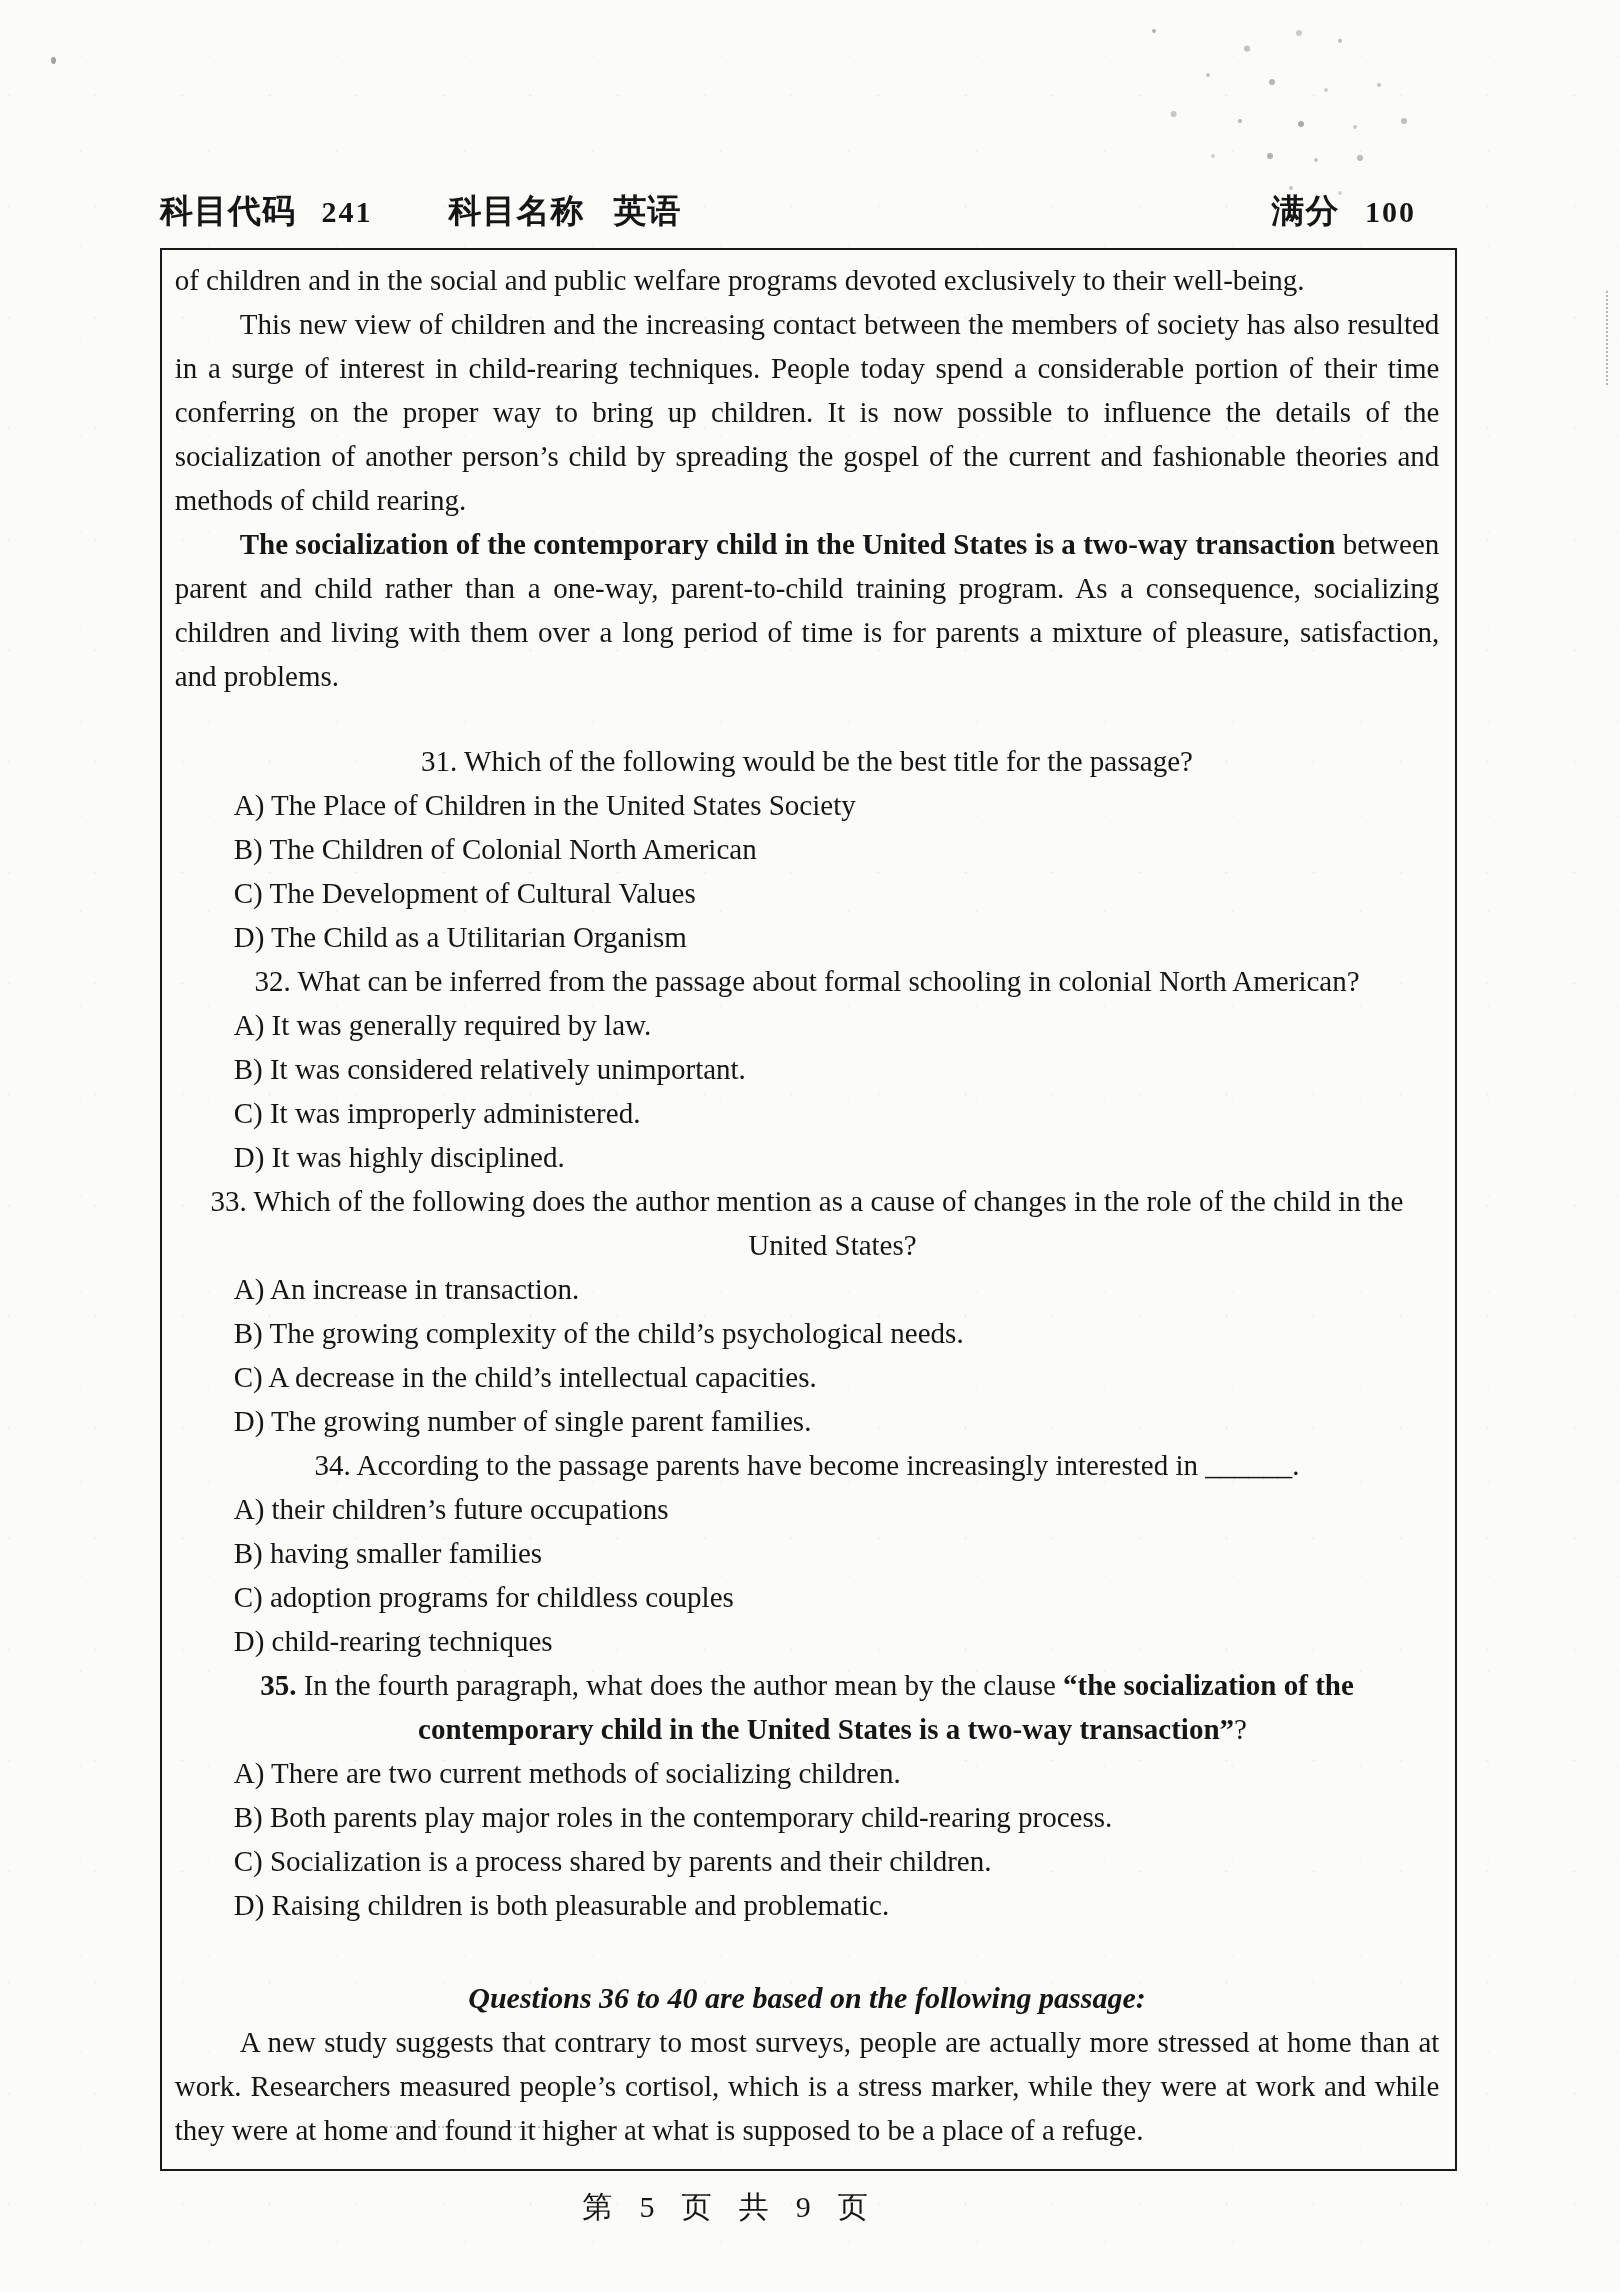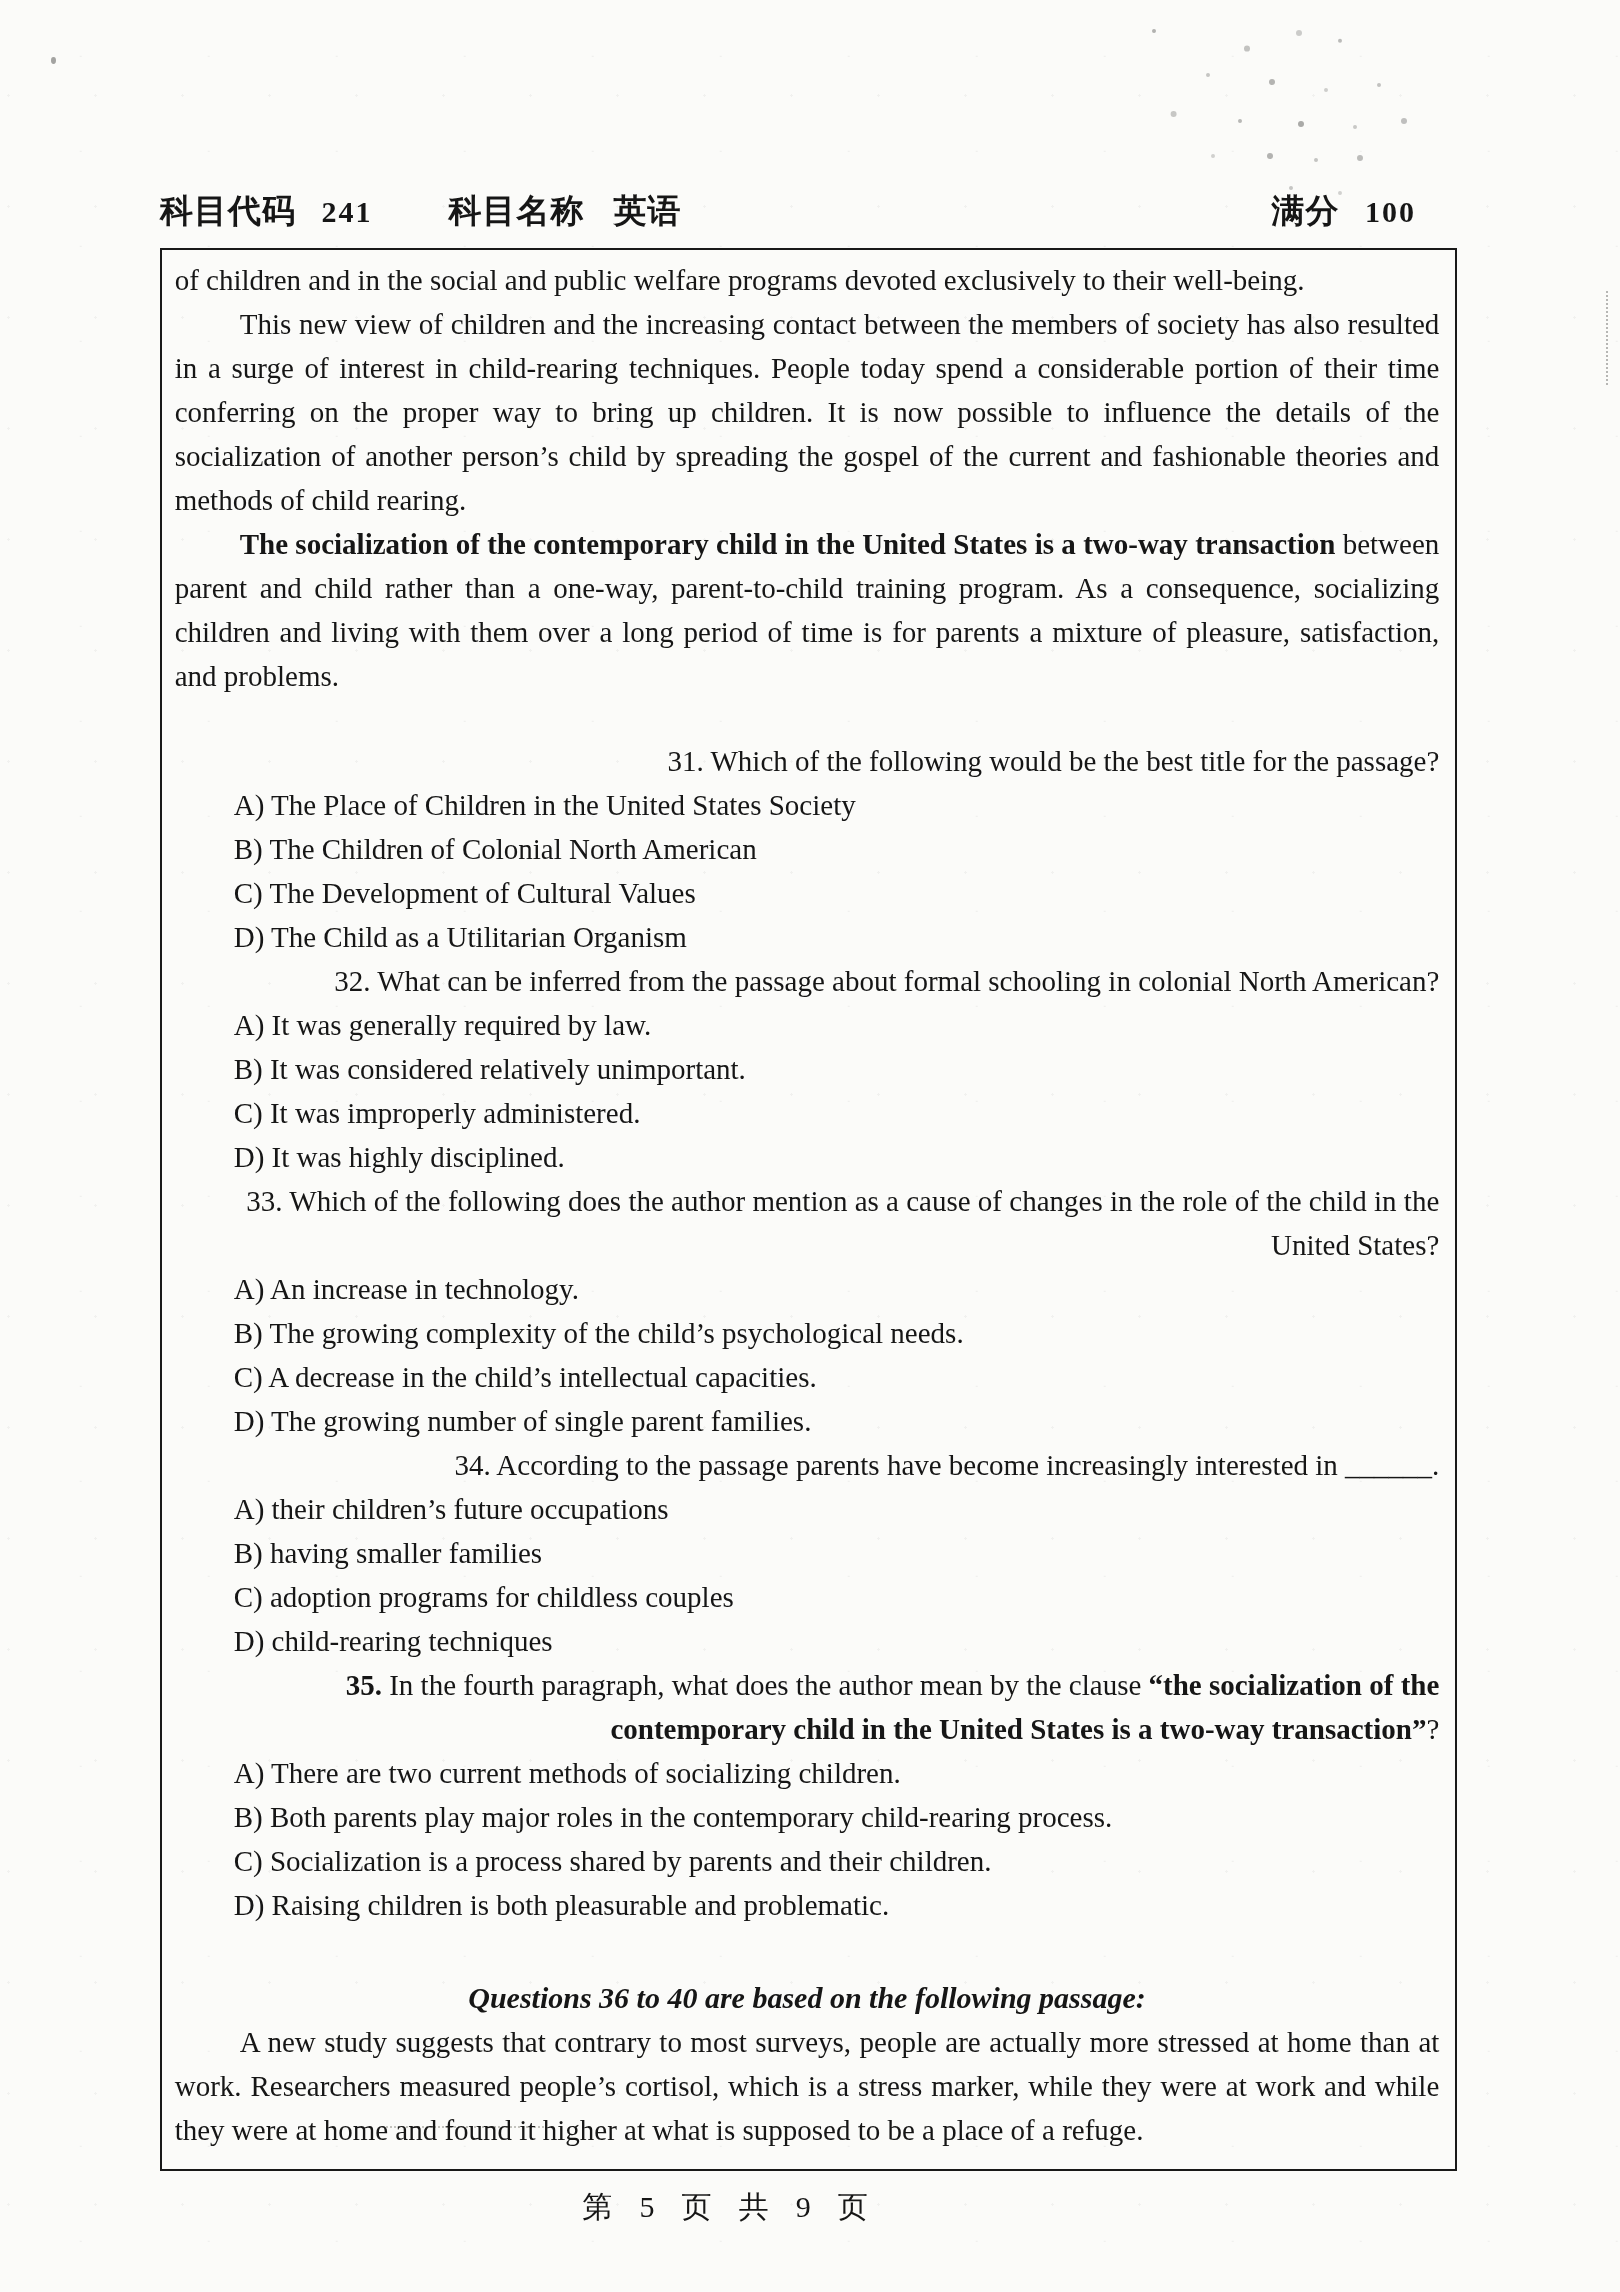--- a/index.html
+++ b/index.html
@@ -52,21 +52,21 @@
     line-height: 44px;
     text-align: justify;
   }
   .para { text-align: justify; }
   .indent { text-indent: 65px; }
   .q-block { }
   .q-first { margin-top: 41px; }
   .q-text {
     padding-left: 51px;
     text-indent: -51px;
-    text-align: right;
+    text-align: center;
   }
   .q-num-bold .q-num { font-weight: bold; }
   .option {
     padding-left: 59px;
     text-align: left;
   }
   .section-heading {
     margin-top: 49px;
     font-weight: bold;
     font-style: italic;
@@ -157,21 +157,21 @@
   <div class="q-block">
     <p class="q-text"><span class="q-num">32.</span> <span>What can be inferred from the passage about formal schooling in colonial North American?</span></p>
     <p class="option">A) It was generally required by law.</p>
     <p class="option">B) It was considered relatively unimportant.</p>
     <p class="option">C) It was improperly administered.</p>
     <p class="option">D) It was highly disciplined.</p>
   </div>
 
   <div class="q-block">
     <p class="q-text"><span class="q-num">33.</span> <span>Which of the following does the author mention as a cause of changes in the role of the child in the United States?</span></p>
-    <p class="option">A) An increase in technology.</p>
+    <p class="option">A) An increase in transaction.</p>
     <p class="option">B) The growing complexity of the child’s psychological needs.</p>
     <p class="option">C) A decrease in the child’s intellectual capacities.</p>
     <p class="option">D) The growing number of single parent families.</p>
   </div>
 
   <div class="q-block">
     <p class="q-text"><span class="q-num">34.</span> <span>According to the passage parents have become increasingly interested in ______.</span></p>
     <p class="option">A) their children’s future occupations</p>
     <p class="option">B) having smaller families</p>
     <p class="option">C) adoption programs for childless couples</p>

